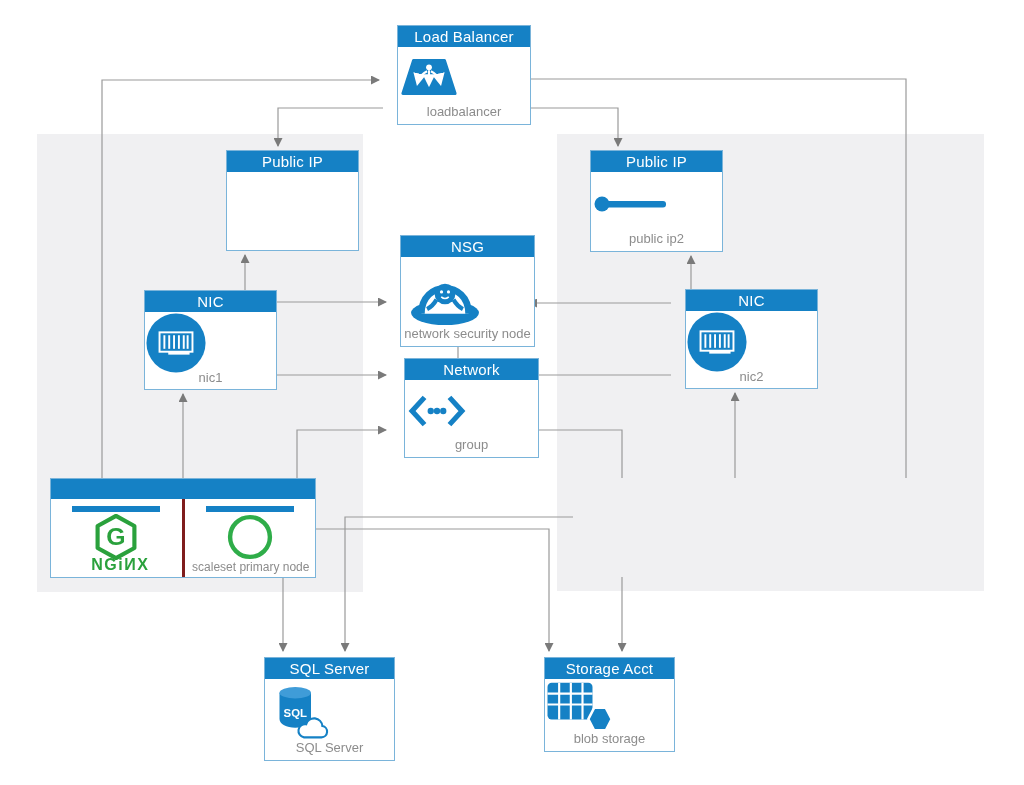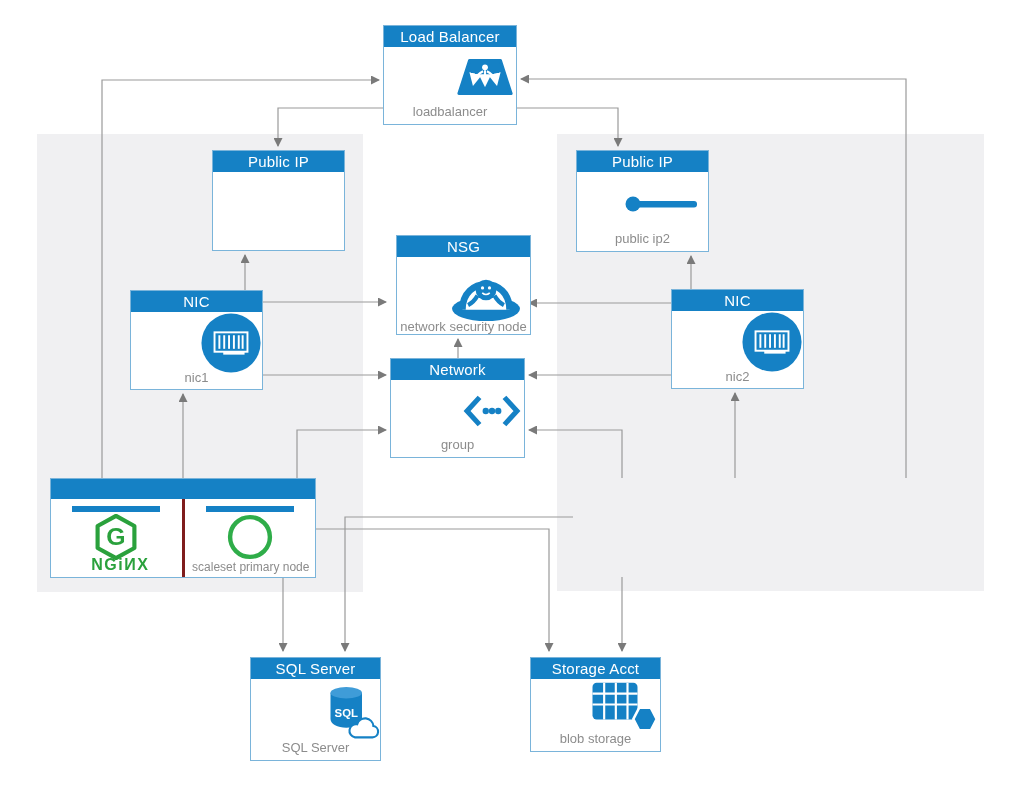--- a/index.html
+++ b/index.html
@@ -1,24 +1,24 @@
 <!DOCTYPE html>
 <html><head>
 <meta charset="utf-8">
 <style>
   html,body{margin:0;padding:0;background:#fff;}
   .stage{position:relative;width:1024px;height:785px;background:#fff;overflow:hidden;
          font-family:"Liberation Sans",sans-serif;}
   .panel{position:absolute;background:#f0f0f2;z-index:0;}
   .wires{position:absolute;left:0;top:0;z-index:1;}
   .node{position:absolute;background:#fff;border:1px solid #7ab4da;box-sizing:border-box;
-        display:flex;flex-direction:column;z-index:2;}
+        display:flex;flex-direction:column;z-index:2;margin-left:14px;}
   .hdr{background:#1581c5;color:#fff;text-align:center;font-size:15px;height:21px;
        line-height:21px;flex:none;letter-spacing:.2px;}
-  .body{flex:1;position:relative;display:flex;align-items:center;justify-content:flex-end;
+  .body{flex:1;position:relative;display:flex;align-items:center;justify-content:flex-start;
         padding-bottom:16px;}
   .lbl{position:absolute;bottom:5px;left:0;right:0;text-align:center;color:#8c8c8c;
        font-size:13px;}
   .group{position:absolute;background:#fff;border:1px solid #7ab4da;box-sizing:border-box;
          display:flex;flex-direction:column;z-index:2;}
   .ghdr{background:#1581c5;height:20px;flex:none;}
   .cells{flex:1;display:flex;}
   .cell{flex:1;position:relative;border-left:3px solid #7f1d1d;}
   .cell:first-child{border-left:none;}
   .topbar{position:absolute;top:7px;left:50%;transform:translateX(-50%);width:88px;height:6px;
@@ -98,21 +98,21 @@
     <div class="hdr">Public IP</div>
     <div class="body">
       <svg width="86" height="22" viewBox="0 0 86 22">
         <rect x="11" y="8" width="64" height="6.5" rx="3" fill="#1581c5"></rect>
         <circle cx="11" cy="11" r="7.5" fill="#1581c5"></circle>
       </svg>
       <div class="lbl">public ip2</div>
     </div>
   </div>
 
-  <div class="node" style="left:396px;top:235px;width:135px;height:100px">
+  <div class="node" style="left:386px;top:235px;width:135px;height:112px">
     <div class="hdr">NSG</div>
     <div class="body">
       <svg width="88" height="66" viewBox="0 0 92 70">
         <ellipse cx="46" cy="55" rx="36" ry="13" fill="#1581c5"></ellipse>
         <path d="M21,56 C21,20 71,20 71,56" fill="#ffffff" stroke="#1581c5" stroke-width="7"></path>
         <circle cx="46" cy="35" r="11" fill="#1581c5"></circle>
         <circle cx="42.3" cy="32.8" r="1.7" fill="#fff"></circle>
         <circle cx="49.7" cy="32.8" r="1.7" fill="#fff"></circle>
         <path d="M42,38 Q46,41.5 50,38" stroke="#fff" stroke-width="1.7" fill="none"></path>
         <path d="M37,41 Q33,48 27,51" stroke="#1581c5" stroke-width="4.5" fill="none"></path>

